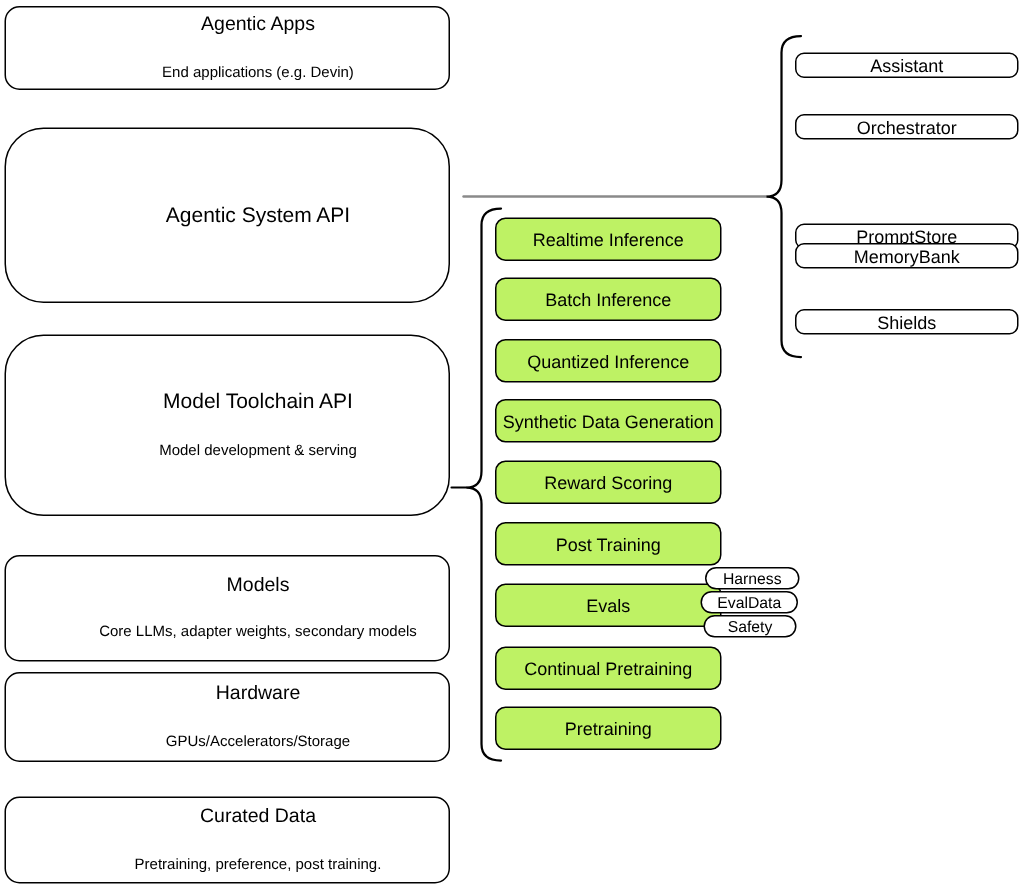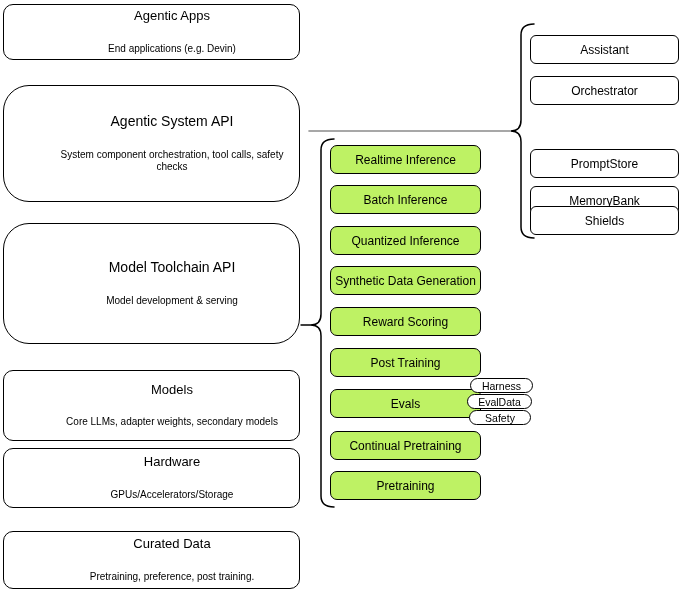--- a/index.html
+++ b/index.html
@@ -52,21 +52,21 @@
     justify-content: center;
     font-size: 12px;
     text-align: center;
     z-index: 2;
   }
   
   .rbox {
     position: absolute;
     left: 530px;
     width: 149px;
-    height: 29px;
+    height: 17px;
     border: 1.5px solid #000000;
     border-radius: 6px;
     background: #ffffff;
     box-sizing: border-box;
     display: flex;
     align-items: center;
     justify-content: center;
     font-size: 12px;
     text-align: center;
     z-index: 2;
@@ -100,21 +100,20 @@
 
 <div class="canvas">
 
   <div class="lbox small" style="top:4px;height:56px;">
     <div class="node-title">Agentic Apps</div>
     <div class="node-sub">End applications (e.g. Devin)</div>
   </div>
 
   <div class="lbox big" style="top:85px;height:117px;">
     <div class="node-title">Agentic System API</div>
-    <div class="node-sub">System component orchestration, tool calls, safety checks</div>
   </div>
 
   <div class="lbox big" style="top:223px;height:121px;">
     <div class="node-title">Model Toolchain API</div>
     <div class="node-sub">Model development &amp; serving</div>
   </div>
 
   <div class="lbox small" style="top:370px;height:71px;">
     <div class="node-title">Models</div>
     <div class="node-sub">Core LLMs, adapter weights, secondary models</div>
@@ -170,21 +169,21 @@
 
   <div class="rbox" style="top:35px;">
     <span>Assistant</span>
   </div>
   <div class="rbox" style="top:76px;">
     <span>Orchestrator</span>
   </div>
   <div class="rbox" style="top:117px;margin-top:32px;">
     <span>PromptStore</span>
   </div>
-  <div class="rbox" style="top:162px;margin-top:24px;">
+  <div class="rbox" style="top:162px;">
     <span>MemoryBank</span>
   </div>
   <div class="rbox" style="top:206px;">
     <span>Shields</span>
   </div>
 
   <svg class="overlay" viewBox="0 0 682 591" xmlns="http://www.w3.org/2000/svg">
 
     <path d="M309,131 L511,131" stroke="#8a8a8a" stroke-width="1.6" fill="none" stroke-linecap="round"></path>
 

